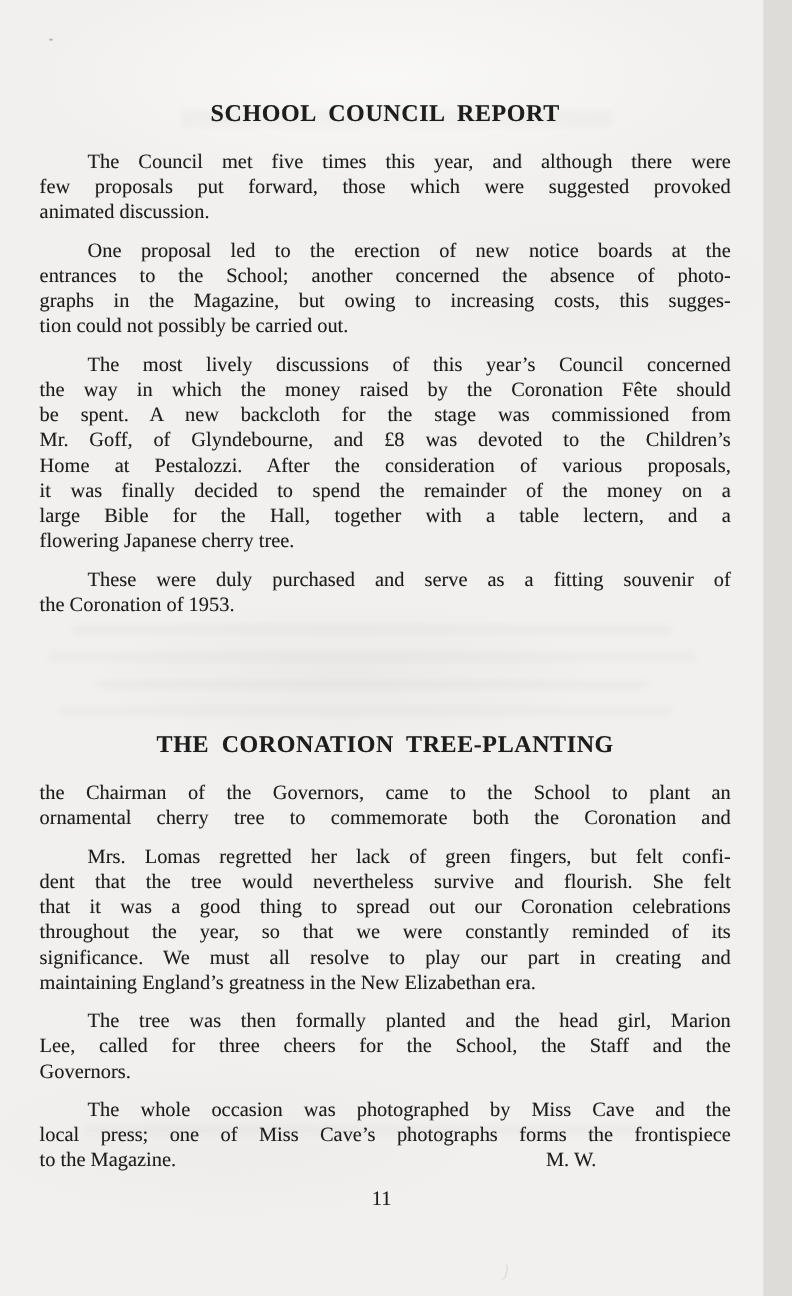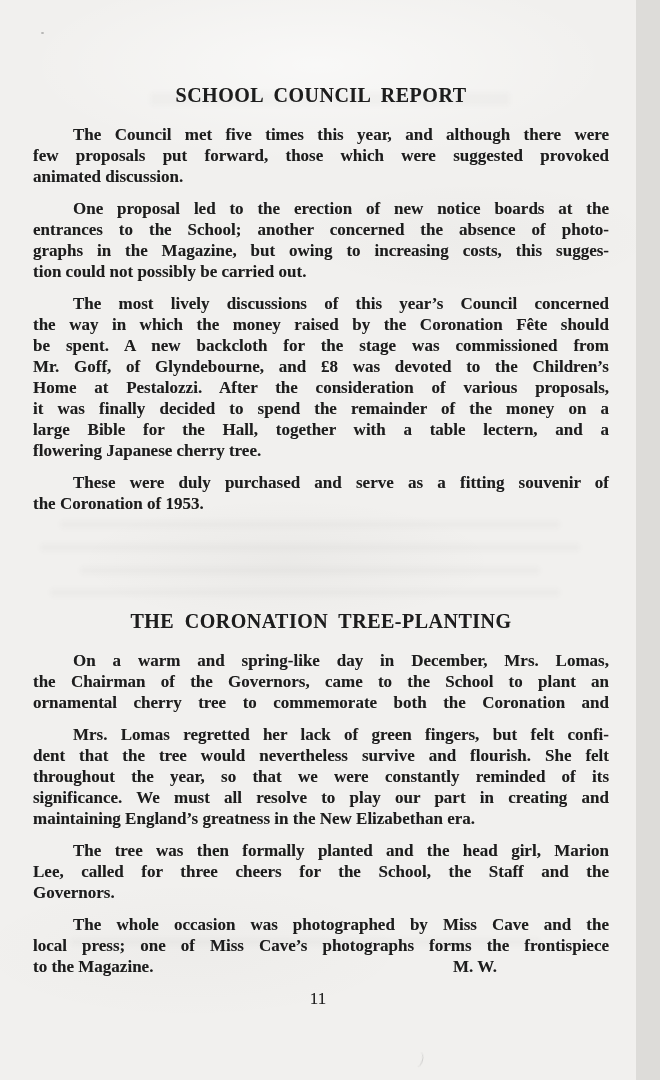--- a/index.html
+++ b/index.html
@@ -58,21 +58,20 @@
     text-align: center;
     letter-spacing: 0.5px;
     word-spacing: 5px;
     margin: 0 0 18px 0;
   }
   .section + .section {
     margin-top: 96px;
   }
   .para {
     margin: 0 0 11px 0;
-    font-weight: bold;
   }
   .line {
     font-size: 17px;
     line-height: 21px;
     text-align: justify;
     text-align-last: justify;
   }
   .line, .section-heading {
     text-shadow: 0 0 0.6px rgba(30, 30, 30, 0.35);
   }
@@ -143,27 +142,27 @@
           <div class="line lastline">flowering Japanese cherry tree.</div>
         </div>
         <div class="para">
           <div class="line indent">These were duly purchased and serve as a fitting souvenir of</div>
           <div class="line lastline">the Coronation of 1953.</div>
         </div>
       </div>
       <div class="section">
         <div class="section-heading">THE CORONATION TREE-PLANTING</div>
         <div class="para">
-          <div class="line indent">On a warm and spring-like day in December, Mrs. Lomas,</div>
           <div class="line">the Chairman of the Governors, came to the School to plant an</div>
           <div class="line">ornamental cherry tree to commemorate both the Coronation and</div>
         </div>
         <div class="para">
           <div class="line indent">Mrs. Lomas regretted her lack of green fingers, but felt confi-</div>
           <div class="line">dent that the tree would nevertheless survive and flourish.  She felt</div>
+          <div class="line">that it was a good thing to spread out our Coronation celebrations</div>
           <div class="line">throughout the year, so that we were constantly reminded of its</div>
           <div class="line">significance.  We must all resolve to play our part in creating and</div>
           <div class="line lastline">maintaining England’s greatness in the New Elizabethan era.</div>
         </div>
         <div class="para">
           <div class="line indent">The tree was then formally planted and the head girl, Marion</div>
           <div class="line">Lee, called for three cheers for the School, the Staff and the</div>
           <div class="line lastline">Governors.</div>
         </div>
         <div class="para">

